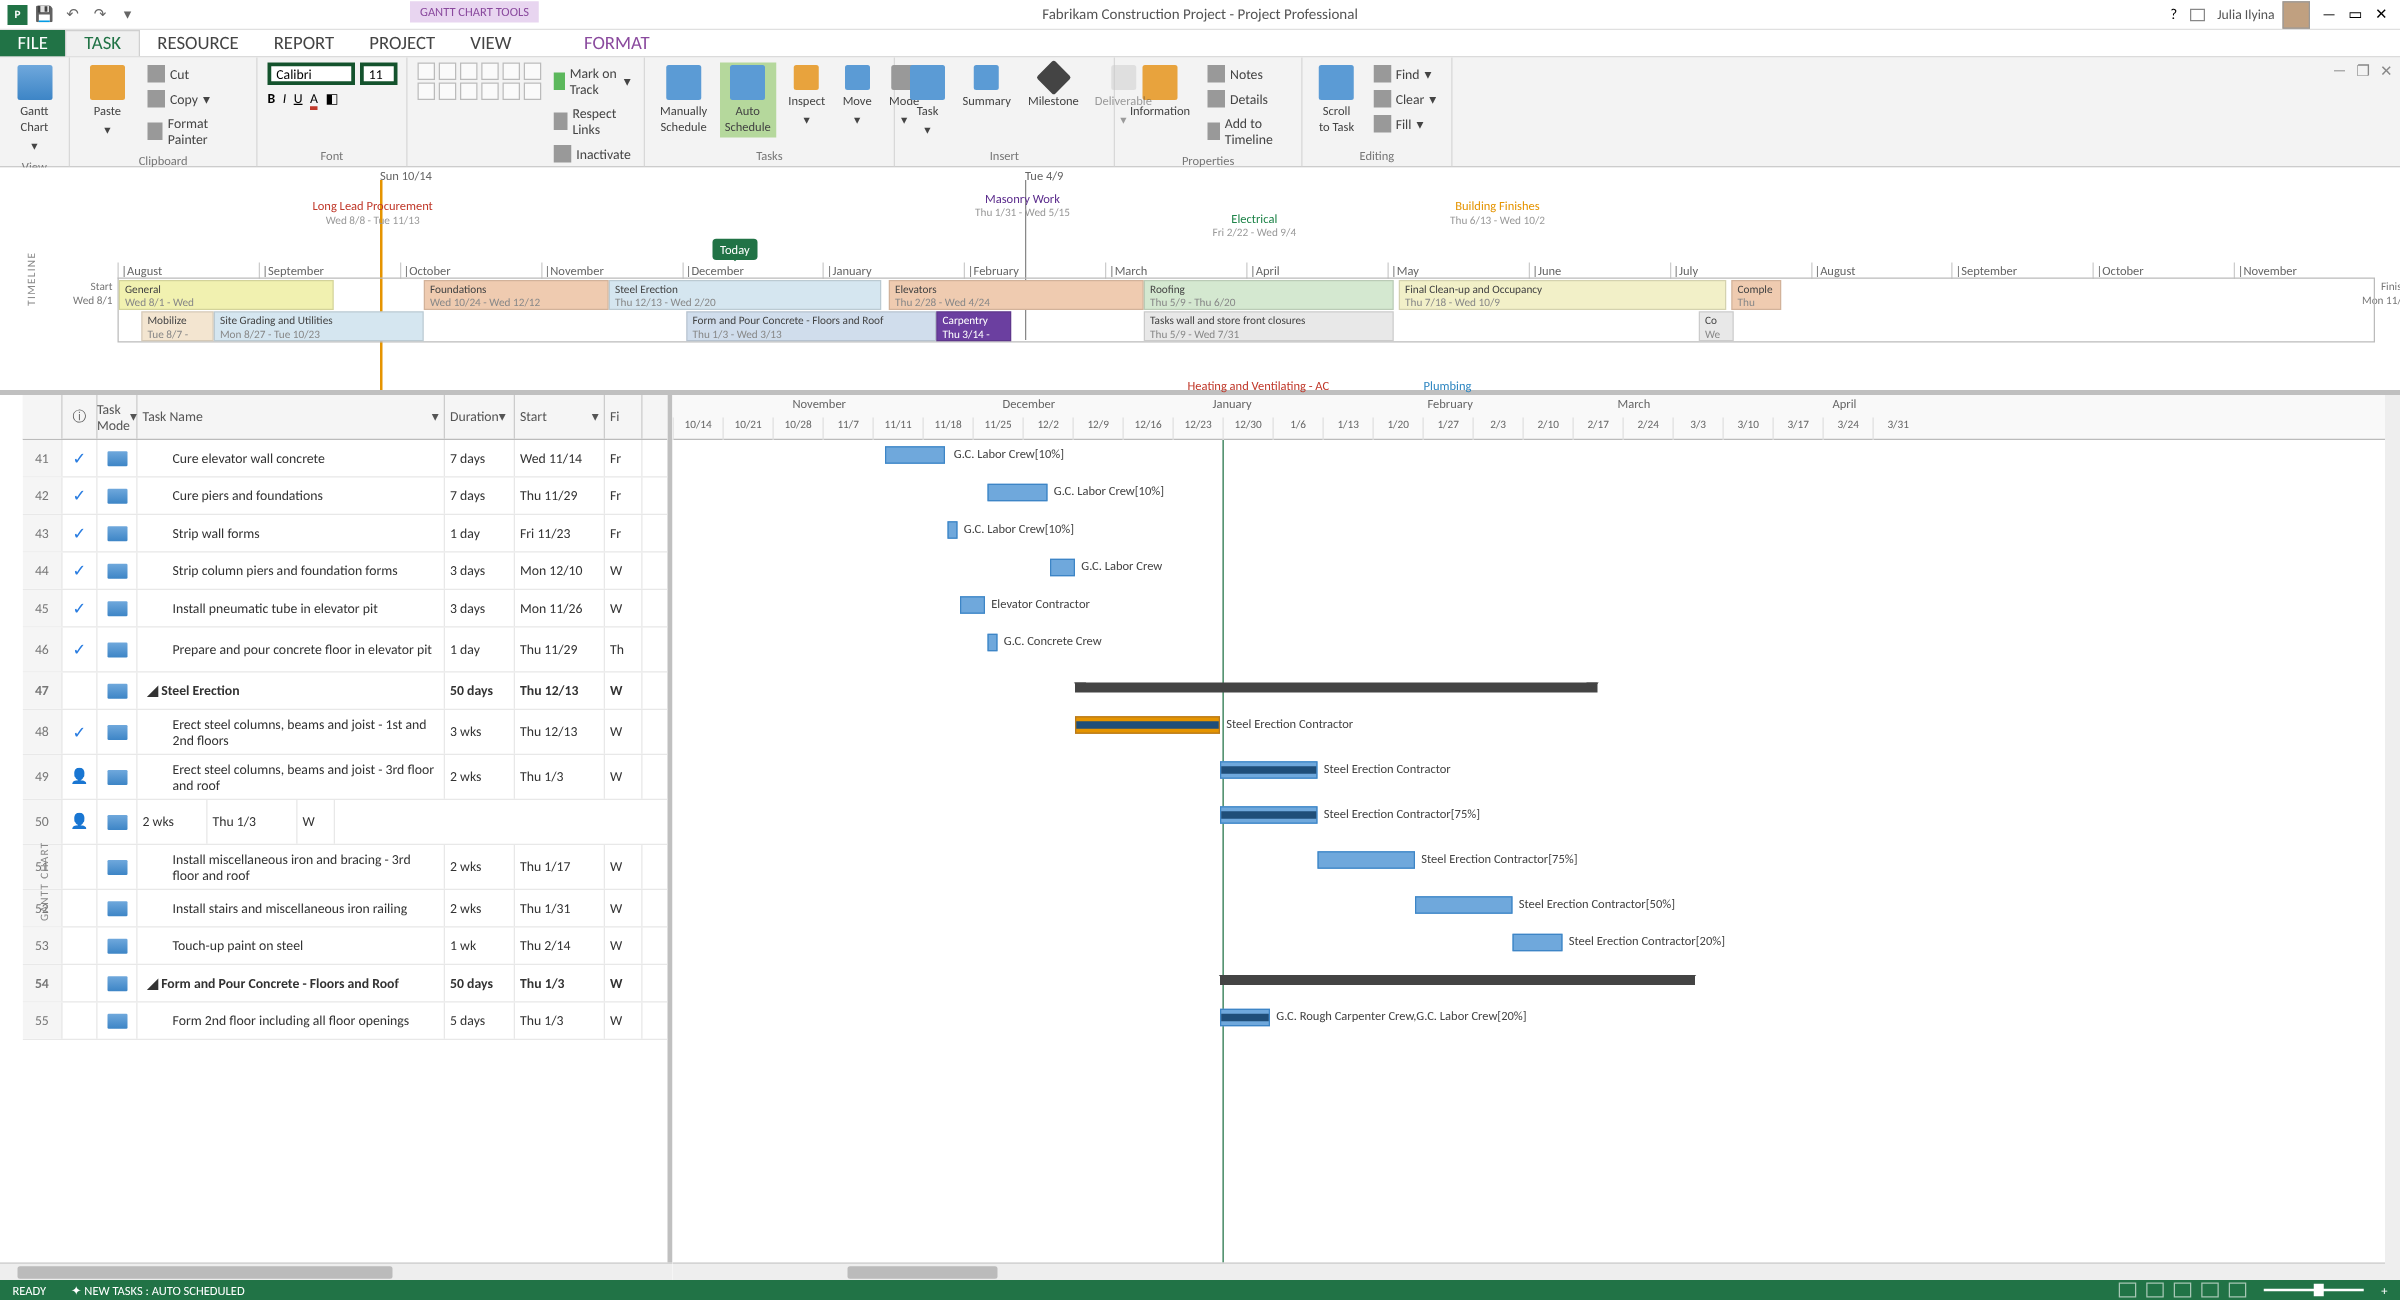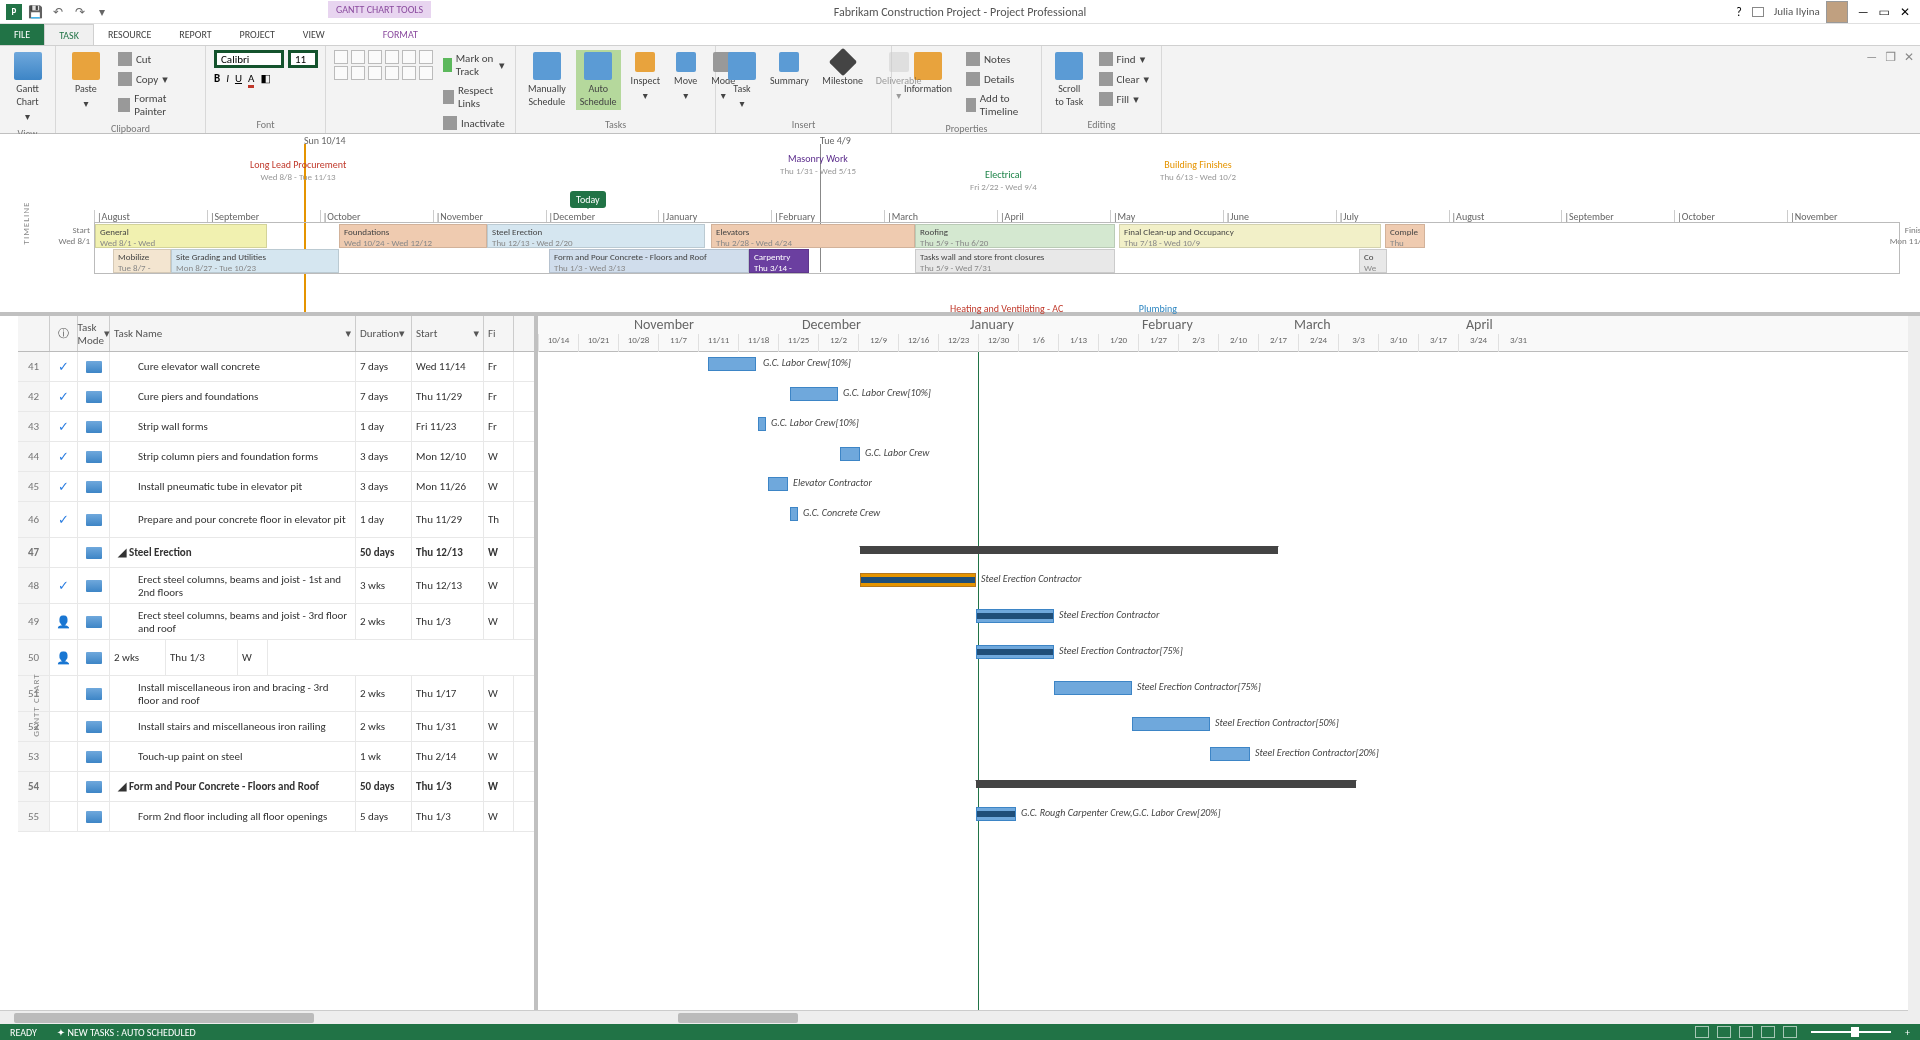--- a/index.html
+++ b/index.html
@@ -10,21 +10,21 @@
 .qat { display: flex; align-items: center; gap: 6px; padding-left: 6px; }
 .qat-icon { width: 16px; height: 16px; display: flex; align-items: center; justify-content: center; color: #666; cursor: pointer; }
 .app-title { position: absolute; left: 50%; transform: translateX(-50%); font-size: 12px; color: #555; }
 .contextual-tab-label { position: absolute; left: 328px; top: 1px; font-size: 10px; color: #8a4a9e; background: #e8d5f0; padding: 2px 8px; }
 .window-controls { margin-left: auto; display: flex; align-items: center; gap: 10px; padding-right: 10px; }
 .user-area { display: flex; align-items: center; gap: 6px; font-size: 11px; color: #555; }
 .avatar { width: 22px; height: 22px; background: #c0a080; border: 1px solid #999; }
 
 
 .ribbon-tabs { height: 22px; display: flex; align-items: stretch; background: #fff; border-bottom: 1px solid #d0d0d0; }
-.tab { padding: 0 14px; font-size: 10px; color: #444; display: flex; align-items: center; cursor: pointer; text-transform: uppercase; }
+.tab { padding: 0 14px; font-size: 15px; color: #444; display: flex; align-items: center; cursor: pointer; text-transform: uppercase; }
 .tab.file { background: #217346; color: #fff; }
 .tab.active { background: #f0f0f0; border: 1px solid #d0d0d0; border-bottom: none; color: #217346; }
 .tab.context { color: #8a4a9e; }
 
 
 .ribbon { height: 88px; background: #f3f3f3; border-bottom: 1px solid #c0c0c0; display: flex; }
 .rgroup { border-right: 1px solid #d8d8d8; padding: 4px 8px 2px; display: flex; flex-direction: column; }
 .rgroup-body { flex: 1; display: flex; align-items: flex-start; gap: 6px; }
 .rgroup-label { text-align: center; font-size: 10px; color: #777; padding-top: 2px; }
 .rbtn-large { display: flex; flex-direction: column; align-items: center; gap: 2px; font-size: 10px; color: #444; padding: 2px 4px; cursor: pointer; text-align: center; width: 48px; }
@@ -73,26 +73,26 @@
 .col-dur { width: 56px; }
 .col-start { width: 72px; }
 .col-fin { width: 30px; }
 .check { color: #2a7de1; font-size: 13px; }
 .person { color: #c0392b; font-size: 12px; }
 .mode-ico { width: 16px; height: 12px; background: linear-gradient(#6fa8dc,#3d85c6); border-radius: 1px; position: relative; }
 
 .gantt-chart { flex: 1; position: relative; overflow: hidden; background: #fff; }
 .gc-header { height: 36px; border-bottom: 1px solid #bbb; position: relative; background: #f9f9f9; }
 .gc-months { position: absolute; top: 0; left: 0; right: 0; height: 18px; display: flex; }
-.gc-months span { font-size: 14px; color: #666; padding-left: 4px; }
+.gc-months span { font-size: 10px; color: #666; padding-left: 4px; }
 .gc-days { position: absolute; top: 18px; left: 0; right: 0; height: 18px; display: flex; }
 .gc-days span { width: 40px; font-size: 9px; color: #666; text-align: center; border-left: 1px solid #e0e0e0; }
 .gc-body { position: absolute; top: 36px; left: 0; right: 0; bottom: 0; }
 .gc-today-line { position: absolute; top: 0; bottom: 0; width: 1px; background: #217346; }
-.gc-row { position: absolute; left: 0; right: 0; height: 30px; font-style: italic; }
+.gc-row { position: absolute; left: 0; right: 0; height: 30px; }
 .gc-bar { position: absolute; height: 14px; top: 5px; background: #6fa8dc; border: 1px solid #3d85c6; }
 .gc-bar.prog { position: relative; }
 .gc-bar.prog::before { content: ''; position: absolute; left: 0; top: 3px; height: 6px; background: #1f4e79; width: 100%; }
 .gc-summary-bar { position: absolute; height: 8px; top: 8px; background: #444; }
 .gc-summary-bar::before, .gc-summary-bar::after { content: ''; position: absolute; top: 0; border: 5px solid transparent; border-top-color: #444; }
 .gc-summary-bar::before { left: -1px; }
 .gc-summary-bar::after { right: -1px; }
 .gc-label { position: absolute; font-size: 10px; color: #444; top: 4px; white-space: nowrap; }
 
 

